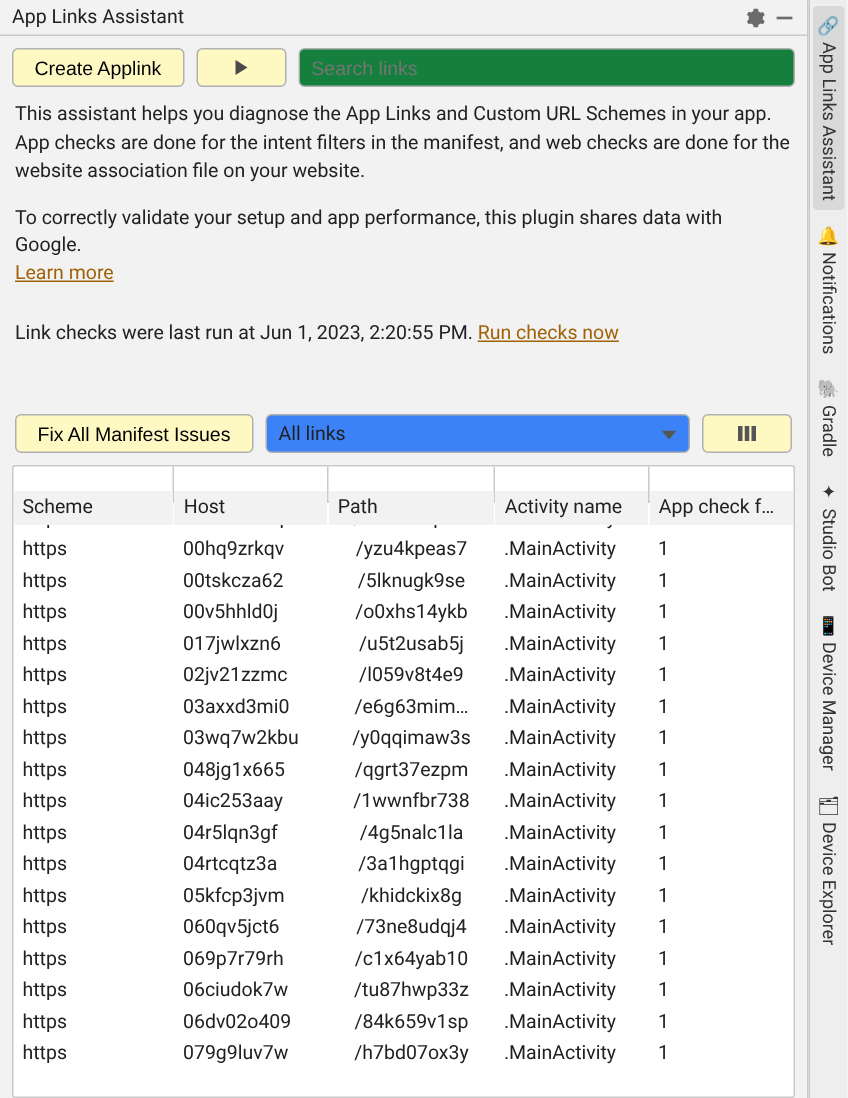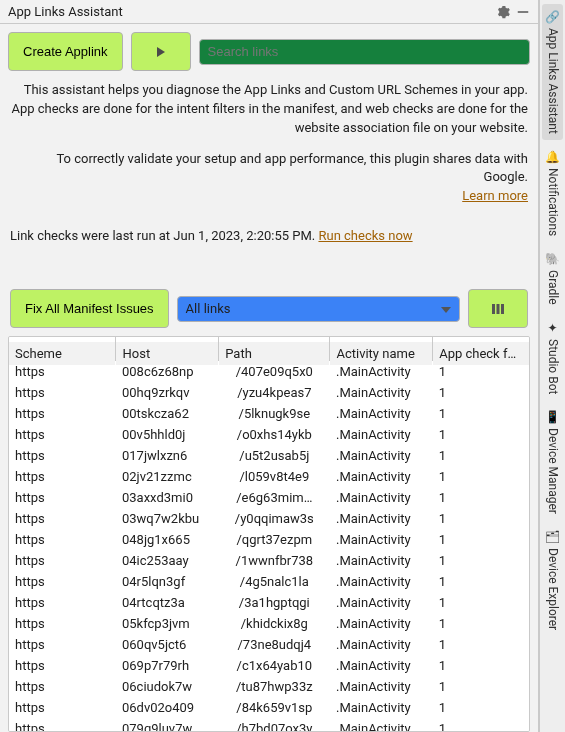--- a/index.html
+++ b/index.html
@@ -30,46 +30,45 @@
   }
   .title-bar .controls { display: flex; align-items: center; gap: 6px; }
   .gear-icon svg, .minimize-icon svg { display: block; }
   .toolbar {
     display: flex;
     gap: 8px;
     padding: 8px;
     align-items: center;
   }
   .btn {
-    background: #bef264;
+    background: #fef9c3;
     border: 1px solid #b0b0b0;
     border-radius: 4px;
     padding: 4px 14px;
     font-size: 13px;
     cursor: pointer;
-    height: 39px;
+    height: 26px;
     display: flex;
     align-items: center;
     justify-content: center;
   }
   .btn-run { width: 60px; }
   .search-input {
     flex: 1;
     background: #15803d;
     border: 1px solid #b0b0b0;
     border-radius: 4px;
     padding: 4px 8px;
     font-size: 13px;
     height: 26px;
   }
   .description {
     padding: 2px 10px 8px 10px;
     font-size: 13px;
     line-height: 1.45;
-    text-align: right;
   }
   .description p { margin-bottom: 12px; }
   .link { color: #a16207; text-decoration: underline; cursor: pointer; }
   .status-row {
     padding: 2px 10px 10px 10px;
     font-size: 13px;
   }
   .filter-row {
     display: flex;
     gap: 8px;
@@ -102,21 +101,21 @@
   }
   table { border-collapse: collapse; width: 100%; font-size: 13px; }
   thead th {
     text-align: left;
     font-weight: 400;
     padding: 4px 6px;
     border-bottom: 1px solid #c9c9c9;
     border-right: 1px solid #c9c9c9;
     background: #f2f2f2;
     position: sticky;
-    top: 5px;
+    top: 16px;
     white-space: nowrap;
     overflow: hidden;
     margin-left: 44px;
   }
   thead th:last-child { border-right: none; }
   tbody td {
     padding: 3px 6px;
     white-space: nowrap;
     overflow: hidden;
     text-overflow: ellipsis;

